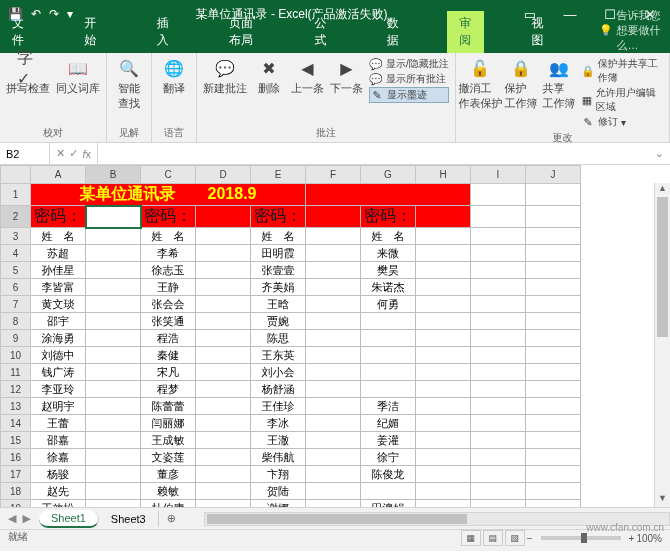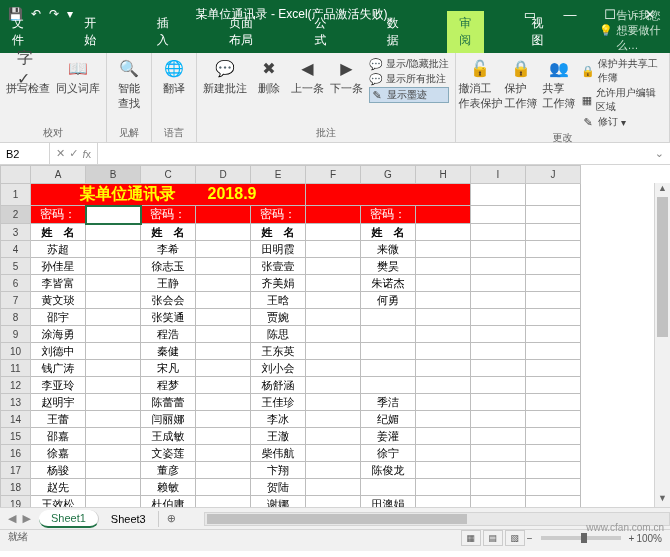--- a/index.html
+++ b/index.html
@@ -38,24 +38,24 @@
 .grid-area { display: flex; height: 342px; position: relative; }
 .grid-scroll { flex: 1; overflow: hidden; position: relative; }
 table.sheet { border-collapse: collapse; font-size: 11px; color: #000; }
 table.sheet th { background: #e6e6e6; border: 1px solid #c6c6c6; font-weight: normal; color: #444; font-size: 10px; }
 table.sheet th.col { height: 18px; min-width: 55px; }
 table.sheet th.row { width: 30px; text-align: center; height: 17px; }
 table.sheet th.corner { width: 30px; }
 table.sheet th.sel { background: #d2d2d2; }
 table.sheet td { border: 1px solid #bdbdbd; height: 17px; text-align: center; padding: 0 2px; }
 .title-row td { background: #ff0000; color: #ffff00; font-size: 16px; font-weight: bold; height: 26px; border: 1px solid #ff0000;}
-.pwd-row td { background: #ff0000; color: #ffffff; font-size: 12px; height: 18px; border: 1px solid #ff0000;}
+.pwd-row td { background: #ff0000; color: #0f172a; font-size: 16px; height: 18px; border: 1px solid #ff0000;}
 .pwd-row td:first-child { font-weight: normal; }
 .sel-cell { outline: 2px solid #217346; outline-offset: -1px; background: #fff !important;}
-.hdr-row td { font-size: 11px; font-weight: bold; }
+.hdr-row td { font-size: 11px; }
 
 .vscroll { position: absolute; right: 0; top: 18px; bottom: 0; width: 16px; background: #f1f1f1; border-left: 1px solid #d4d4d4;}
 .vscroll .thumb { position: absolute; left: 2px; right: 2px; top: 14px; height: 140px; background: #c1c1c1; }
 .vscroll .arr { position: absolute; left:0; right:0; height:14px; text-align:center; font-size:9px; color:#666;}
 
 .sheet-tabs { height: 22px; border-top: 1px solid #d4d4d4; display: flex; align-items: center; font-size: 11px; background: #f1f1f1; }
 .sheet-tabs .nav { display: flex; gap: 6px; padding: 0 8px; color: #888; }
 .sheet-tabs .stab { padding: 2px 12px; border-right: 1px solid #ccc; cursor: pointer; background: #fff; }
 .sheet-tabs .stab.active { border-bottom: 2px solid #217346; color: #217346; background: #fff; border-radius: 9px;}
 .sheet-tabs .stab.inactive { background: #f1f1f1; }

